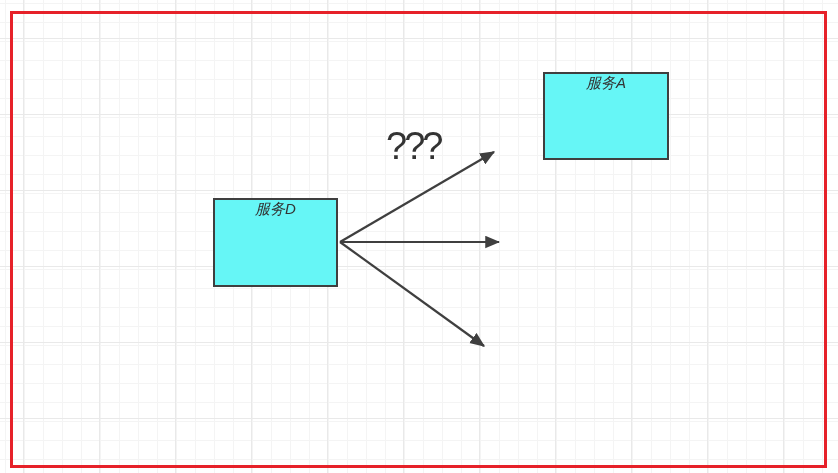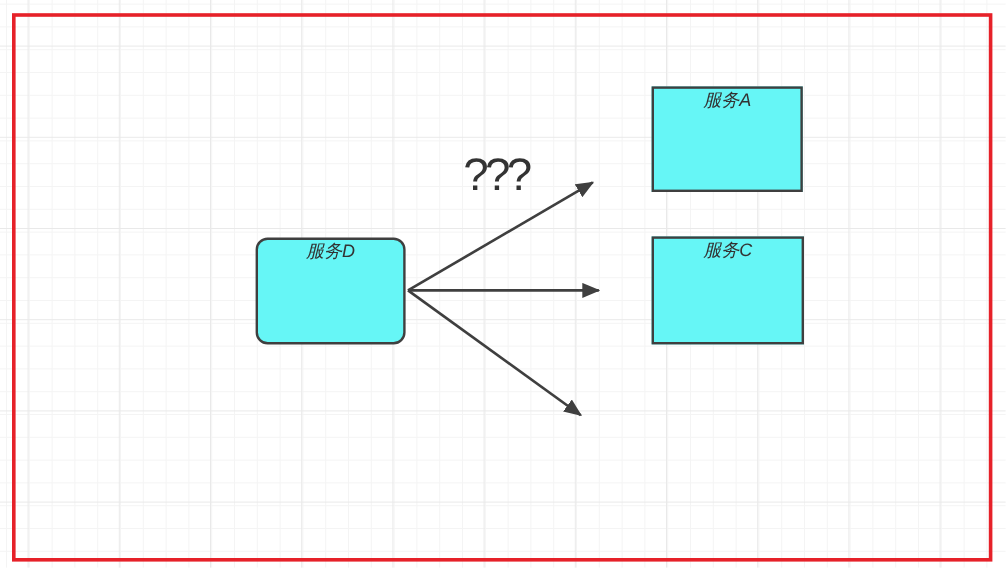--- a/index.html
+++ b/index.html
@@ -42,21 +42,21 @@
     box-sizing:border-box;
     background:var(--node-fill,#66f6f6);
     border:2.5px solid var(--node-border,#3f3f3f);
     display:flex;align-items:flex-start;justify-content:center;
     font-size:15px;
     color:var(--text,#333333);
     cursor:default;
     user-select:none;
     font-style:italic;
   }
-  .node-d{left:213px;top:198px;width:125px;height:89px;border-radius:10px;}
+  .node-d{left:213px;top:198px;width:125px;height:89px;}
   .node-a{left:543px;top:72px;width:126px;height:88px;}
   .node-c{left:543px;top:197px;width:127px;height:90px;}
   .node-b{left:543px;top:328px;width:126px;height:87px;}
   .annotation{
     position:absolute;
     left:386px;top:126px;
     font-size:38px;
     letter-spacing:-3px;
     line-height:1.1;
     color:var(--text,#333333);
@@ -82,20 +82,17 @@
   </svg>
 
   <div class="node node-d">
     <span>服务D</span>
   </div>
 
   <div class="node node-a">
     <span>服务A</span>
   </div>
 
-  <div class="node node-c">
-    <span>服务C</span>
-  </div>
 
 
   <div class="annotation">???</div>
 
 </div>
 
 </body></html>

